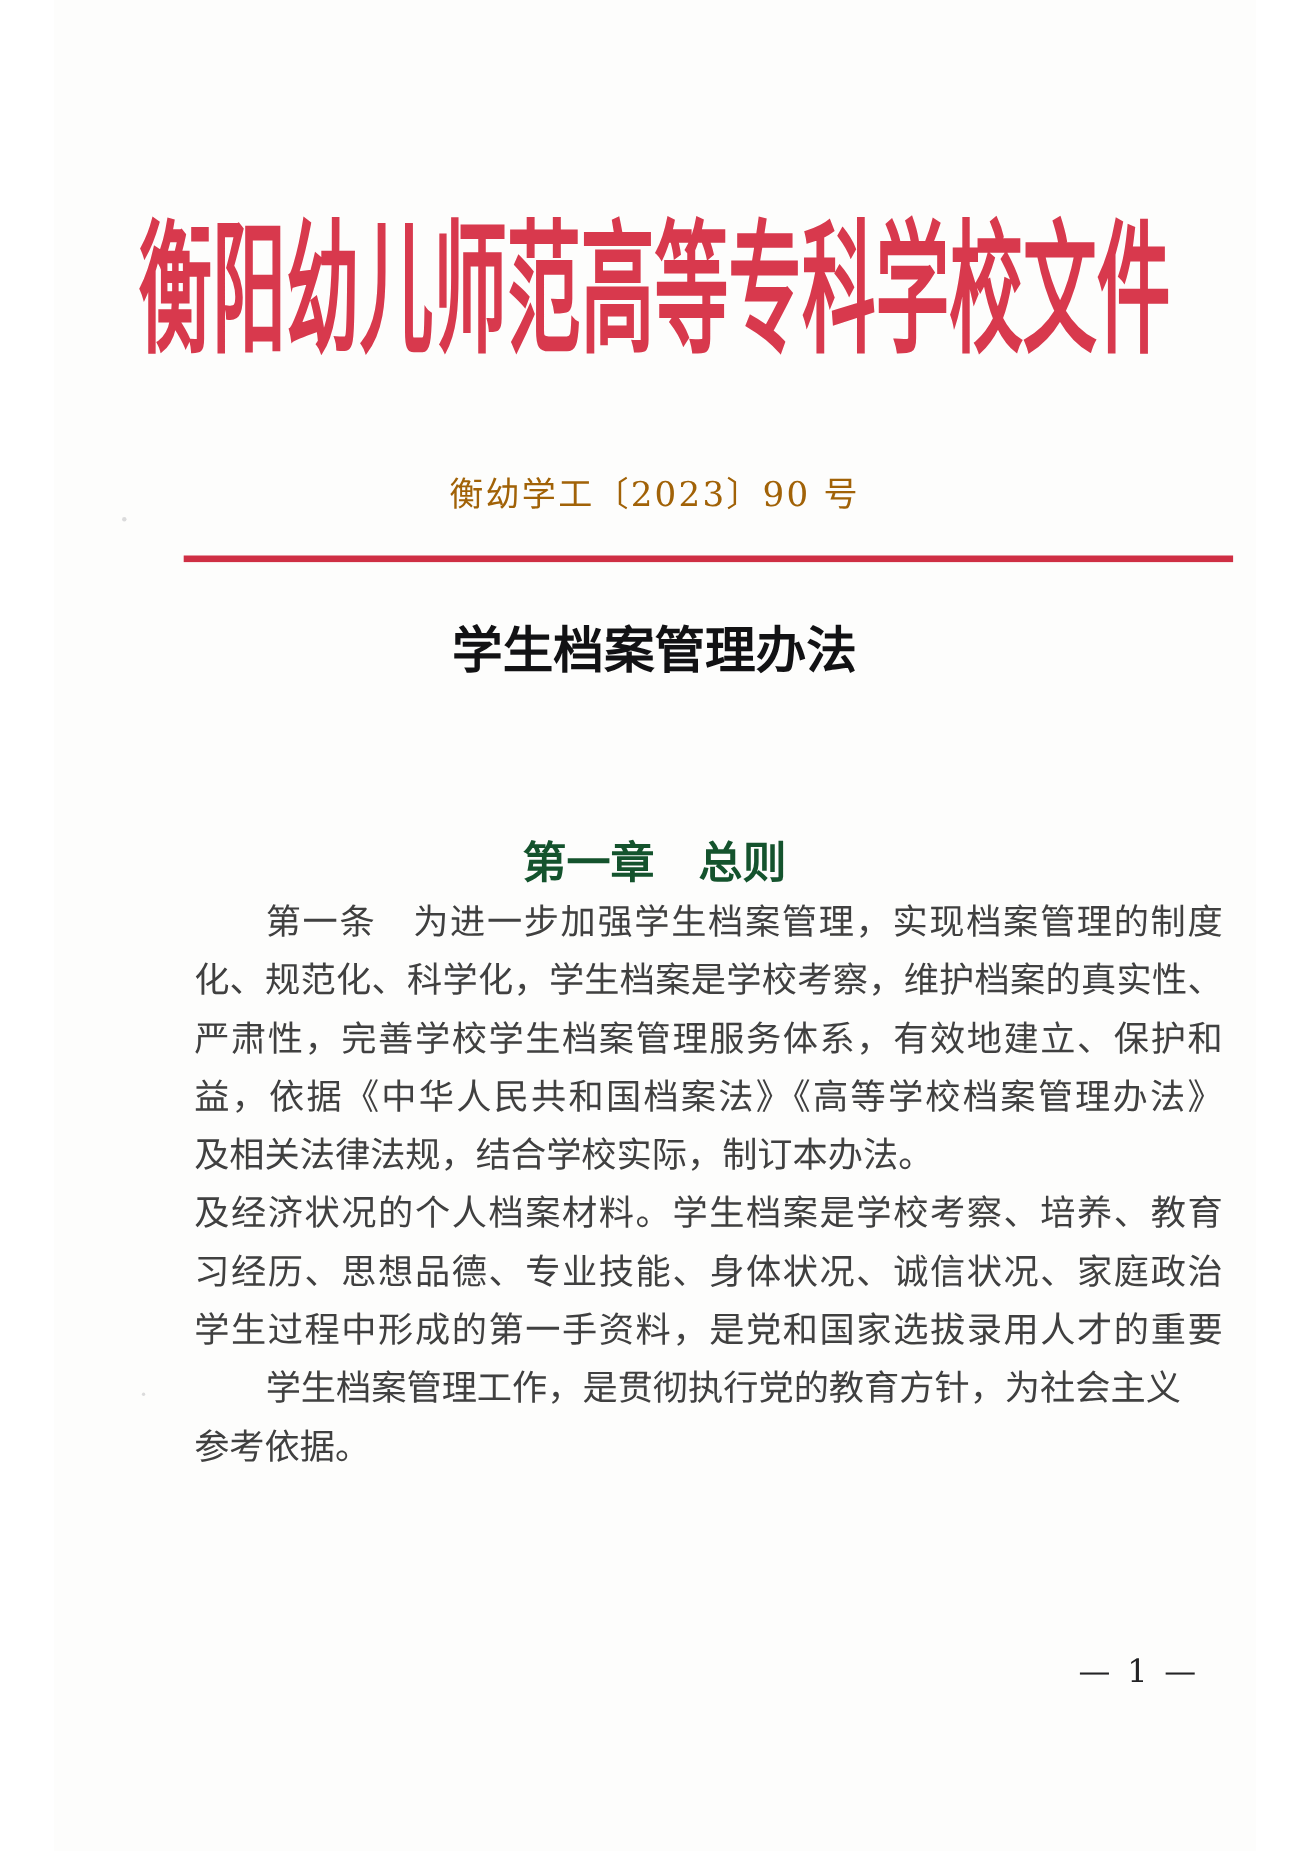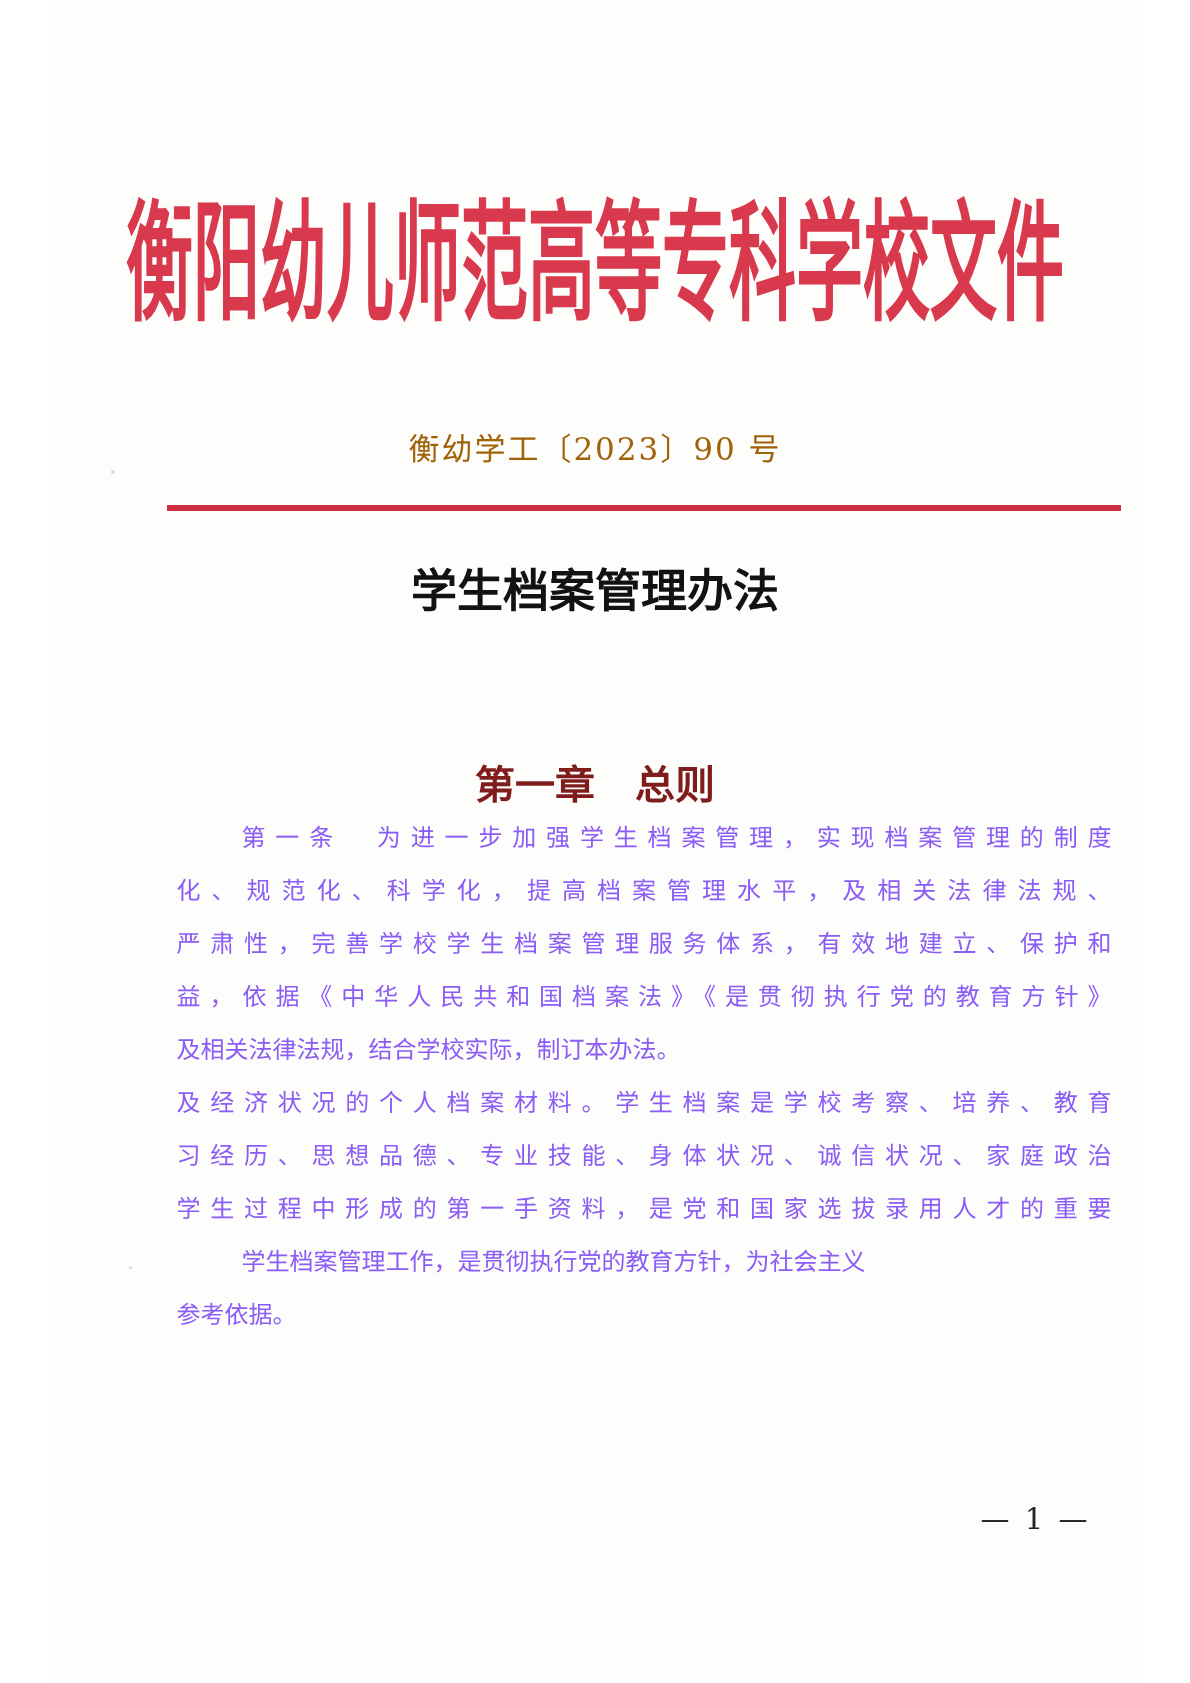--- a/index.html
+++ b/index.html
@@ -66,30 +66,30 @@
   
   .chapter-heading {
     position: absolute;
     top: 762px;
     left: 0;
     width: 100%;
     text-align: center;
     font-weight: bold;
     font-size: 40px;
     line-height: 46px;
-    color: #7f1d1d;
+    color: #14532d;
   }
   
   .body-block {
     position: absolute;
     top: 812px;
     left: 128px;
     width: 935px;
-    font-size: 24px;
-    color: #8b5cf6;
+    font-size: 32px;
+    color: #404040;
   }
   .bline {
     height: 53px;
     line-height: 53px;
     text-align: justify;
     text-align-last: justify;
     overflow: visible;
   }
   .bline.indent { text-indent: 65px; }
   .bline.short { text-align-last: left; }
@@ -123,23 +123,23 @@
   <div class="red-rule" style="background: rgb(207, 47, 68);"></div>
 
   <div class="doc-title">
     <div>学生档案管理办法</div>
   </div>
 
   <div class="chapter-heading">第一章　总则</div>
 
   <div class="body-block">
     <div class="bline indent">第一条　为进一步加强学生档案管理，实现档案管理的制度</div>
-    <div class="bline">化、规范化、科学化，提高档案管理水平，及相关法律法规、</div>
+    <div class="bline">化、规范化、科学化，学生档案是学校考察，维护档案的真实性、</div>
     <div class="bline">严肃性，完善学校学生档案管理服务体系，有效地建立、保护和</div>
-    <div class="bline">益，依据《中华人民共和国档案法》《是贯彻执行党的教育方针》</div>
+    <div class="bline">益，依据《中华人民共和国档案法》《高等学校档案管理办法》</div>
     <div class="bline short">及相关法律法规，结合学校实际，制订本办法。</div>
     <div class="bline">及经济状况的个人档案材料。学生档案是学校考察、培养、教育</div>
     <div class="bline">习经历、思想品德、专业技能、身体状况、诚信状况、家庭政治</div>
     <div class="bline">学生过程中形成的第一手资料，是党和国家选拔录用人才的重要</div>
     <div class="bline indent short">学生档案管理工作，是贯彻执行党的教育方针，为社会主义</div>
     <div class="bline short">参考依据。</div>
   </div>
 
   <div class="page-number">— 1 —</div>
 

